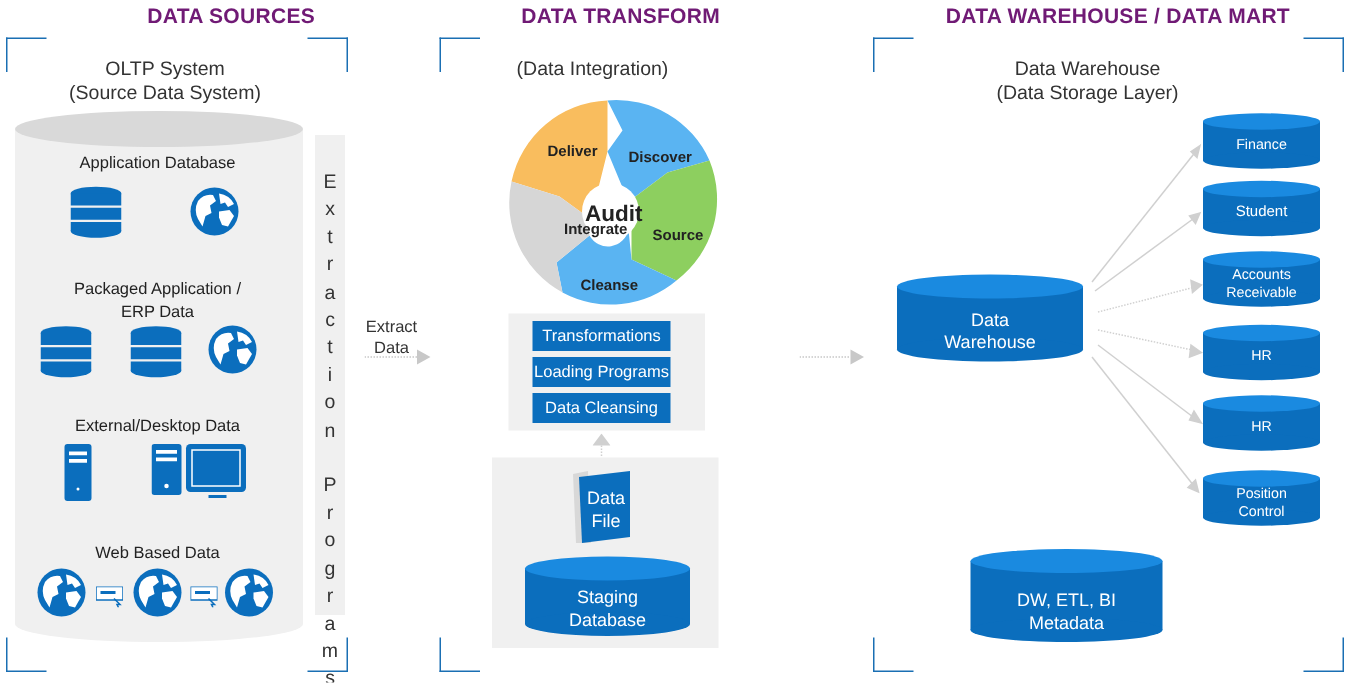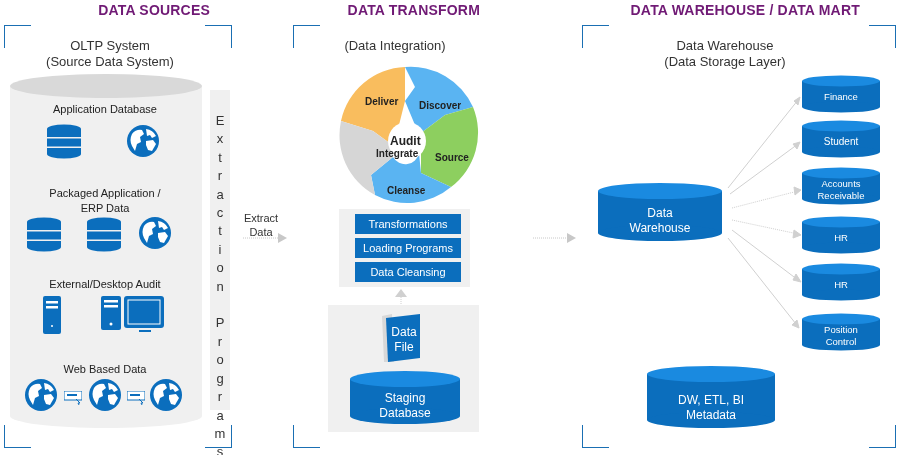--- a/index.html
+++ b/index.html
@@ -8,21 +8,21 @@
   .section-title{position:absolute;top:2px;font-weight:bold;font-size:14px;color:#701a75;text-align:right;letter-spacing:0.2px;}
   .sub{position:absolute;font-size:13px;color:#333;text-align:center;line-height:16px;}
   .bracket{position:absolute;border-color:#1a6fb3;border-style:solid;border-width:0;width:26px;height:22px;}
   .tl{border-top-width:1.5px;border-left-width:1.5px;}
   .tr{border-top-width:1.5px;border-right-width:1.5px;}
   .bl{border-bottom-width:1.5px;border-left-width:1.5px;}
   .br{border-bottom-width:1.5px;border-right-width:1.5px;}
   .lbl{position:absolute;font-size:11px;color:#222;text-align:center;}
   .vert{position:absolute;left:210px;top:90px;width:20px;height:320px;background:#f0f0f0;}
   .vert span{display:block;text-align:center;font-size:13px;line-height:18.4px;color:#333;font-family:"Liberation Sans",sans-serif;}
-  .blue-btn{position:absolute;left:355px;width:106px;height:20px;background:#0b6ebd;color:#fff;font-size:11px;text-align:center;line-height:20px;}
+  .blue-btn{position:absolute;left:355px;width:92px;height:20px;background:#0b6ebd;color:#fff;font-size:11px;text-align:center;line-height:20px;}
   .cyl-text{position:absolute;color:#fff;text-align:center;font-size:11px;line-height:13px;}
   .wheel-lbl{position:absolute;font-size:10px;font-weight:bold;color:#222;}
 </style>
 </head>
 <body>
 
 <div class="section-title" style="left:30px;width:180px;">DATA SOURCES</div>
 <div class="section-title" style="left:310px;width:170px;">DATA TRANSFORM</div>
 <div class="section-title" style="left:600px;width:260px;">DATA WAREHOUSE / DATA MART</div>
 
@@ -88,21 +88,21 @@
 <svg class="abs" style="left:27px;top:217px;" width="34" height="36">
     <use href="#db"></use>
   </svg>
 <svg class="abs" style="left:87px;top:217px;" width="34" height="36">
     <use href="#db"></use>
   </svg>
 <svg class="abs" style="left:138px;top:216px;" width="34" height="34">
     <use href="#globe"></use>
   </svg>
 
-<div class="lbl" style="left:20px;top:278px;width:170px;">External/Desktop Audit</div>
+<div class="lbl" style="left:20px;top:278px;width:170px;">External/Desktop Data</div>
 <svg class="abs" style="left:42px;top:296px;" width="20" height="40">
   <rect x="1" y="0" width="18" height="38" rx="2" fill="#0b6ebd"></rect>
   <rect x="4" y="5" width="12" height="2.5" fill="#fff"></rect>
   <rect x="4" y="10" width="12" height="2.5" fill="#fff"></rect>
   <circle cx="10" cy="30" r="1" fill="#fff"></circle>
 </svg>
 <svg class="abs" style="left:101px;top:296px;" width="64" height="38">
   <rect x="0" y="0" width="20" height="34" rx="2" fill="#0b6ebd"></rect>
   <rect x="3" y="4" width="14" height="2.5" fill="#fff"></rect>
   <rect x="3" y="9" width="14" height="2.5" fill="#fff"></rect>
@@ -175,21 +175,21 @@
   <path d="M118 122 A68 68 0 0 1 42 130 L38 110 L60 92 A14 14 0 0 0 86 88 L88 108 Z" fill="#5ab4f2"></path>
 
   <path d="M42 130 A68 68 0 0 1 8 56 L40 66 L62 82 A14 14 0 0 0 60 92 L38 110 Z" fill="#d6d6d6"></path>
   <circle cx="74" cy="76" r="19" fill="#fff"></circle>
 </svg>
 <div class="wheel-lbl" style="left:365px;top:96px;">Deliver</div>
 <div class="wheel-lbl" style="left:419px;top:100px;">Discover</div>
 <div class="wheel-lbl" style="left:435px;top:152px;">Source</div>
 <div class="wheel-lbl" style="left:387px;top:185px;">Cleanse</div>
 <div class="wheel-lbl" style="left:344px;top:148px;padding-left:32px;">Integrate</div>
-<div class="wheel-lbl" style="left:390px;top:134px;font-size:12px;">Audit</div>
+<div class="wheel-lbl" style="left:390px;top:134px;font-size:15px;">Audit</div>
 
 <div class="abs" style="left:339px;top:209px;width:131px;height:78px;background:#f0f0f0;"></div>
 <div class="blue-btn" style="top:214px;">Transformations</div>
 <div class="blue-btn" style="top:238px;">Loading Programs</div>
 <div class="blue-btn" style="top:262px;">Data Cleansing</div>
 
 <svg class="abs" style="left:395px;top:289px;" width="12" height="16">
   <polygon points="6,0 12,8 0,8" fill="#d0d0d0"></polygon>
   <line x1="6" y1="8" x2="6" y2="16" stroke="#d0d0d0" stroke-dasharray="1,1"></line>
 </svg>

